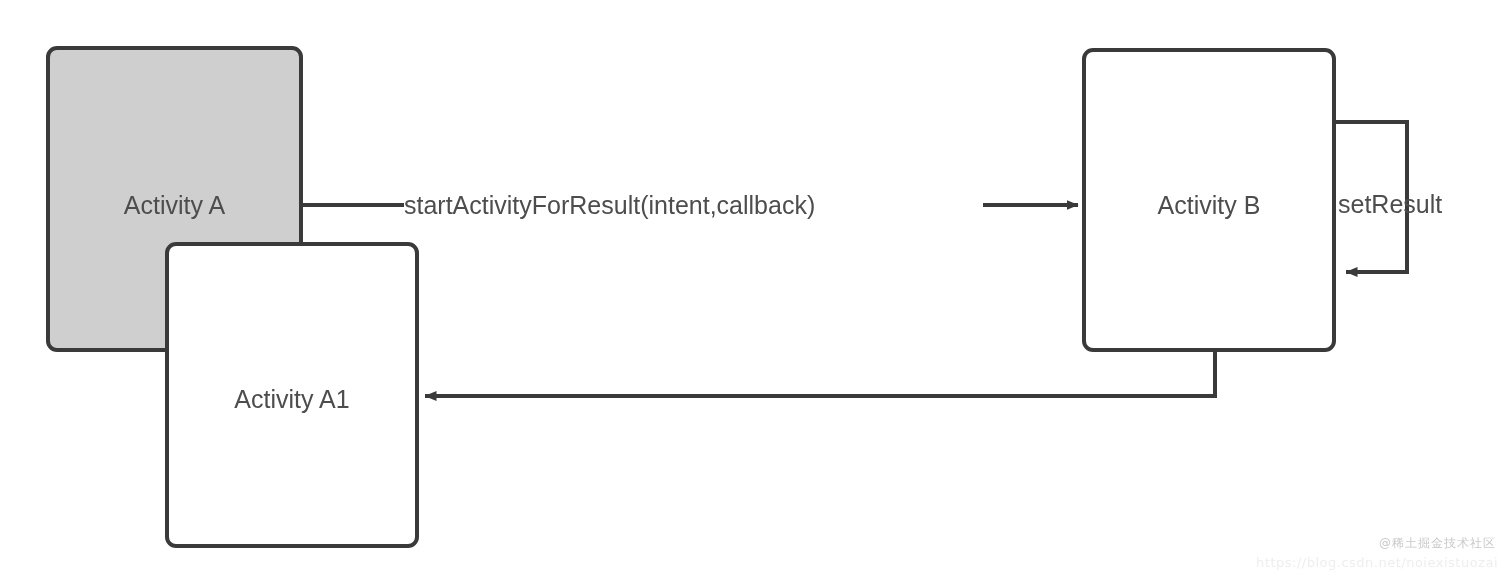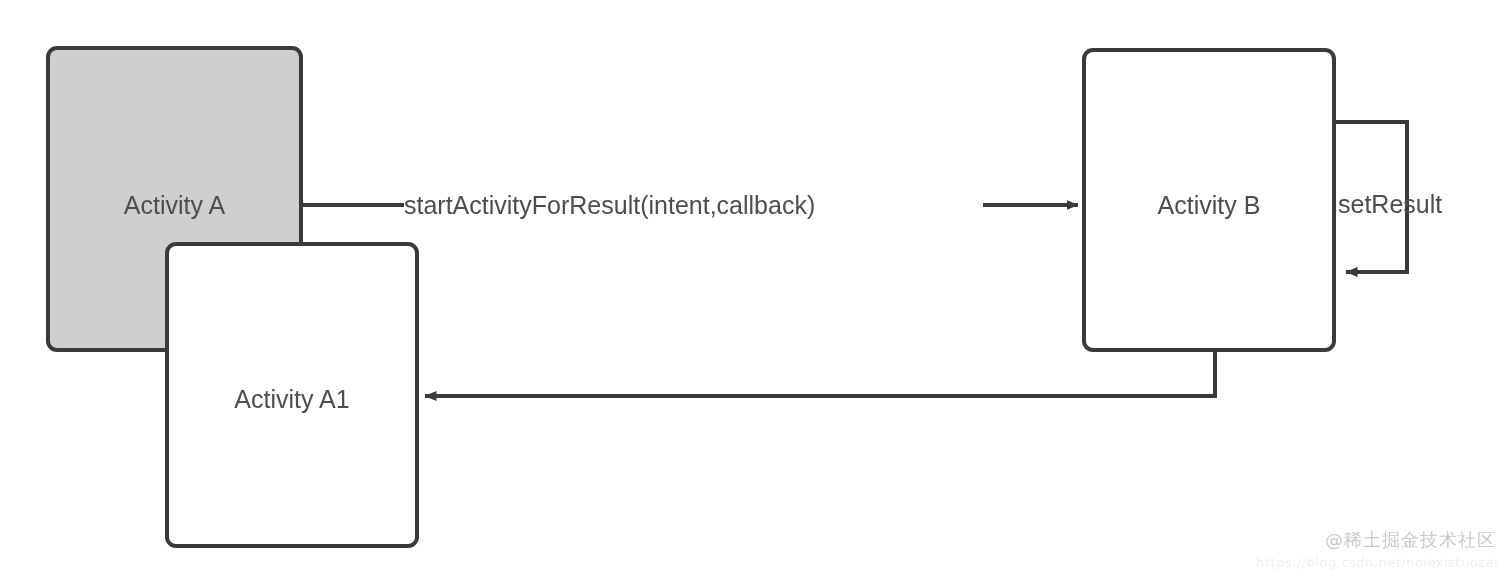--- a/index.html
+++ b/index.html
@@ -32,21 +32,21 @@
   .edge-label {
     font-family: "Liberation Sans", "DejaVu Sans", sans-serif;
     font-size: 25px;
     fill: #4d4d4d;
   }
   .watermark-text {
     position: absolute;
     right: 16px;
     bottom: 28px;
     font-family: "DejaVu Sans", "Liberation Sans", sans-serif;
-    font-size: 18px;
+    font-size: 12px;
     color: #c9c9c9;
     letter-spacing: 1px;
     white-space: nowrap;
     user-select: none;
   }
   .watermark-url {
     position: absolute;
     right: 14px;
     bottom: 10px;
     font-family: "DejaVu Sans", "Liberation Sans", sans-serif;

